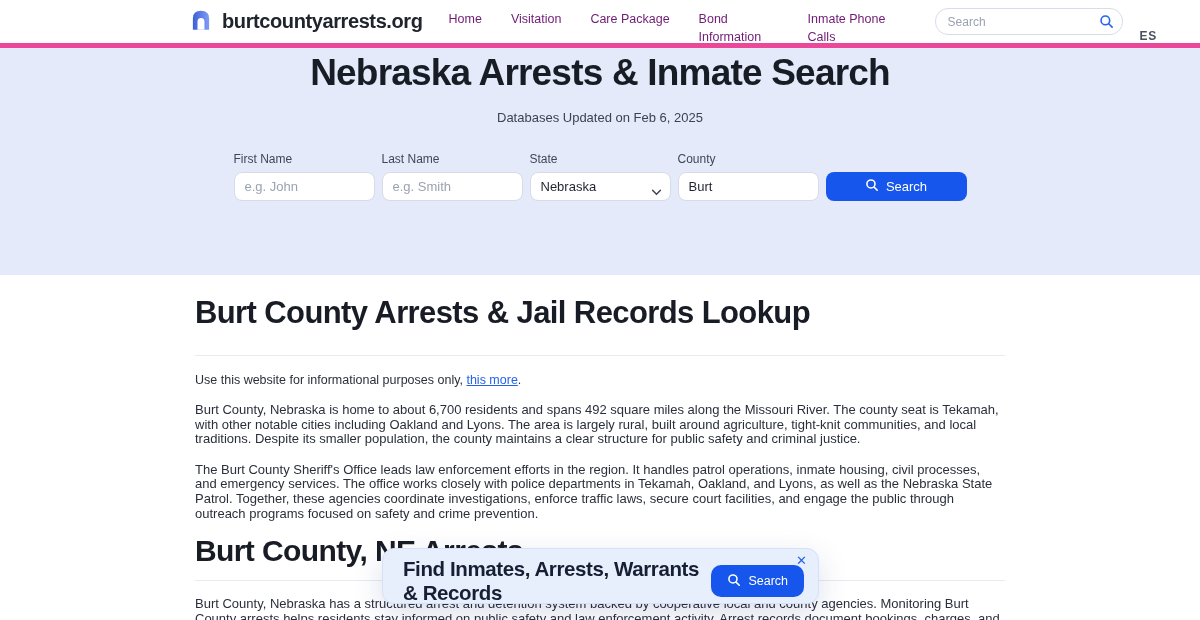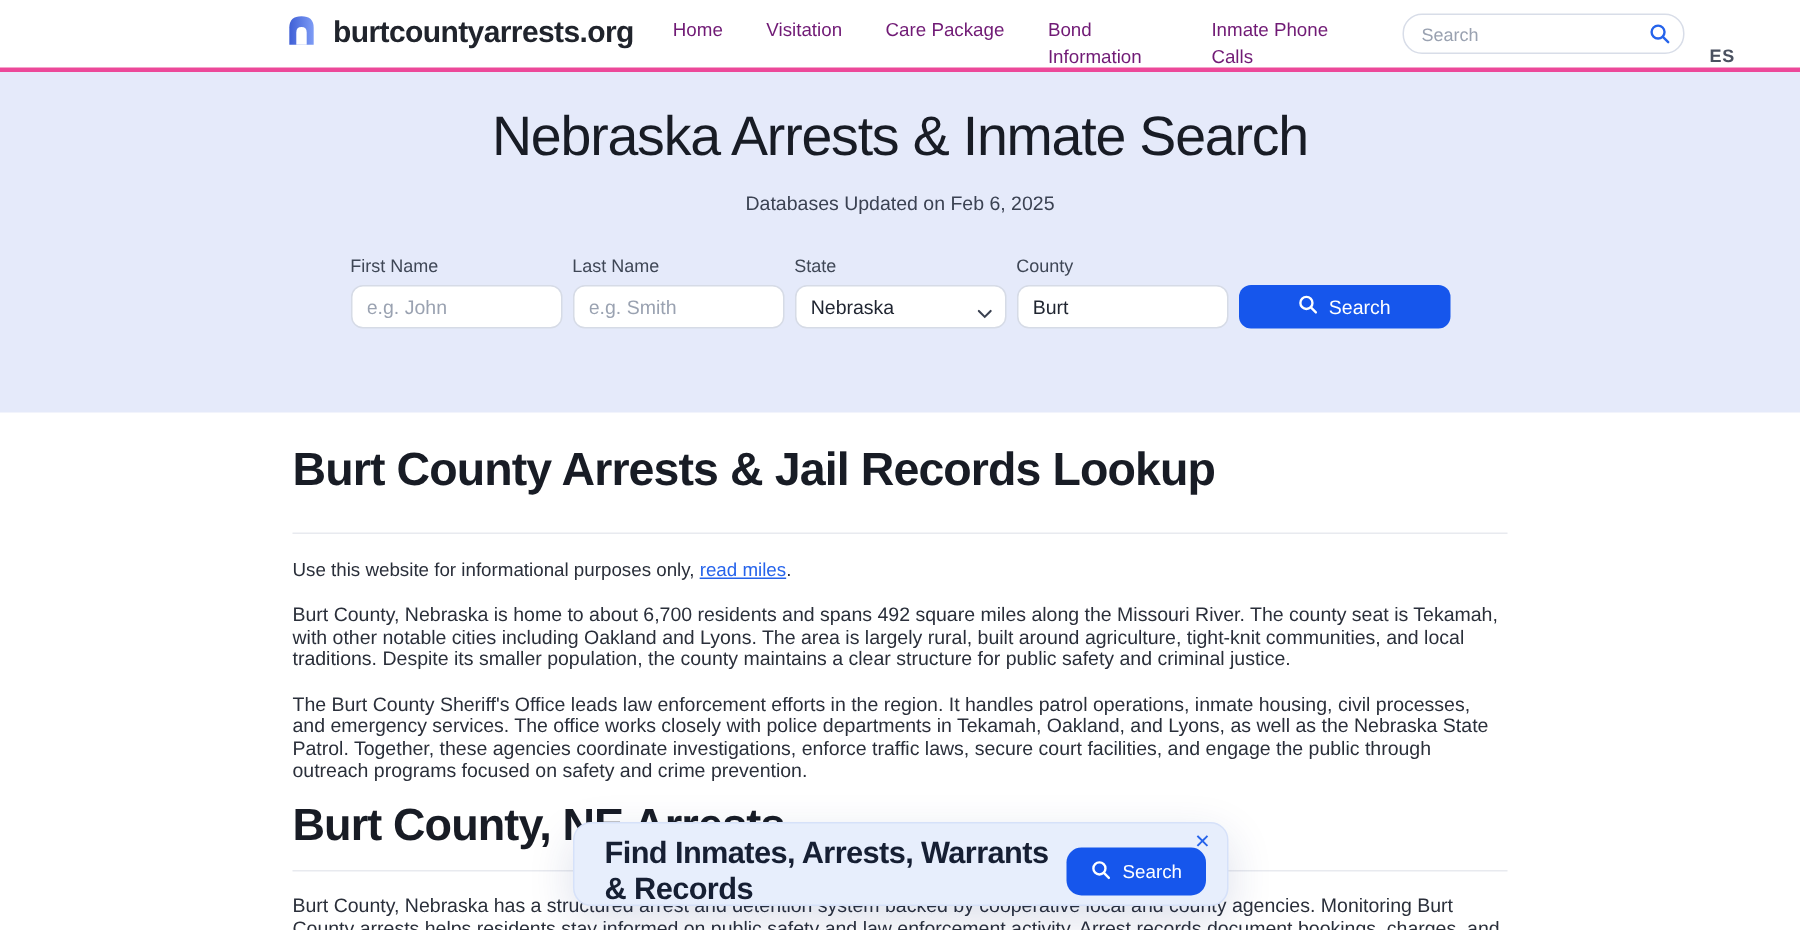--- a/index.html
+++ b/index.html
@@ -1,38 +1,38 @@
 <!DOCTYPE html>
 <html style="--accent: #1656ec; --hero-bg: #e5eafa; --link: #2563eb;"><head>
 <meta charset="utf-8">
 <style>
   * { margin:0; padding:0; box-sizing:border-box; }
   html,body { width:1200px; height:620px; overflow:hidden; background:#fff;
               font-family:"Liberation Sans", sans-serif; color:#1f2430; }
 
   
-  .header { height:48px; background:#fff; border-bottom:3px solid #ec4899;
+  .header { height:48px; background:#fff; border-bottom:5px solid #ec4899;
             display:flex; align-items:center; padding-left:188px; position:relative; }
   .logo { display:flex; align-items:center; gap:8px; cursor:pointer; }
   .logo-text { font-size:20px; font-weight:700; letter-spacing:-0.4px; color:#20242c; }
   .nav { display:flex; align-items:flex-start; margin-left:26px; height:48px; padding-top:12px; }
   .nav a { display:block; max-width:80px; margin-right:29px; font-size:12.5px; line-height:1.45;
            color:#701a75; text-decoration:none; }
   .hsearch { position:relative; margin-left:18px; }
   .hsearch input { width:188px; height:27px; border:1px solid #d8dde8; border-radius:13px;
                    padding:0 30px 0 12px; font-size:12px; color:#1f2430; background:#fff; outline:none;
                    font-family:"Liberation Sans", sans-serif; }
   .hsearch input::placeholder { color:#9aa2b1; }
   .hsearch .mag { position:absolute; right:9px; top:6px; }
   .lang { margin-left:17px; font-size:12px; font-weight:600; color:#4a5160; letter-spacing:0.6px;
           background:none; border:none; cursor:pointer; font-family:"Liberation Sans", sans-serif;margin-top:28px; }
 
   
   .hero { height:227px; background:var(--hero-bg,#e5eafa); text-align:center; }
-  .hero h1 { padding-top:22px; font-size:37px; font-weight:400; letter-spacing:-0.8px; color:#181c25; }
+  .hero h1 { padding-top:4px; font-size:37px; font-weight:700; letter-spacing:-0.8px; color:#181c25; }
   .hero .subtitle { margin-top:16px; font-size:13px; color:#3b4252; }
   .search-form { display:flex; justify-content:center; align-items:flex-end; gap:7px; margin-top:27px; }
   .field { width:141px; text-align:left; }
   .field label { display:block; font-size:12px; color:#3f4756; margin-bottom:6px; }
   .field input, .field select {
       width:141px; height:29px; border:1px solid #d6dbe6; border-radius:8px; background:#fff;
       padding:0 10px; font-size:13px; color:#1f2430; outline:none;
       font-family:"Liberation Sans", sans-serif; }
   .field input::placeholder { color:#9aa2b1; }
   .selwrap { position:relative; }
@@ -145,21 +145,21 @@
       </span>
       <span>Search</span>
     </button>
   </div>
 </div>
 
 <div class="main">
   <h2 class="big">Burt County Arrests &amp; Jail Records Lookup</h2>
   <div class="divider"></div>
 
-  <div class="note"><span>Use this website for informational purposes only, </span><a href="#">read miles</a><span>.</span></div>
+  <div class="note"><span>Use this website for informational purposes only, </span><a href="#">this more</a><span>.</span></div>
 
   <p>Burt County, Nebraska is home to about 6,700 residents and spans 492 square miles along the Missouri River. The county seat is Tekamah, with other notable cities including Oakland and Lyons. The area is largely rural, built around agriculture, tight-knit communities, and local traditions. Despite its smaller population, the county maintains a clear structure for public safety and criminal justice.</p>
   <p>The Burt County Sheriff's Office leads law enforcement efforts in the region. It handles patrol operations, inmate housing, civil processes, and emergency services. The office works closely with police departments in Tekamah, Oakland, and Lyons, as well as the Nebraska State Patrol. Together, these agencies coordinate investigations, enforce traffic laws, secure court facilities, and engage the public through outreach programs focused on safety and crime prevention.</p>
 
   <h3 class="big">Burt County, NE Arrests</h3>
   <div class="divider tight"></div>
   <p>Burt County, Nebraska has a structured arrest and detention system backed by cooperative local and county agencies. Monitoring Burt County arrests helps residents stay informed on public safety and law enforcement activity. Arrest records document bookings, charges, and releases handled by agencies serving the county.</p>
 
 </div>
 

